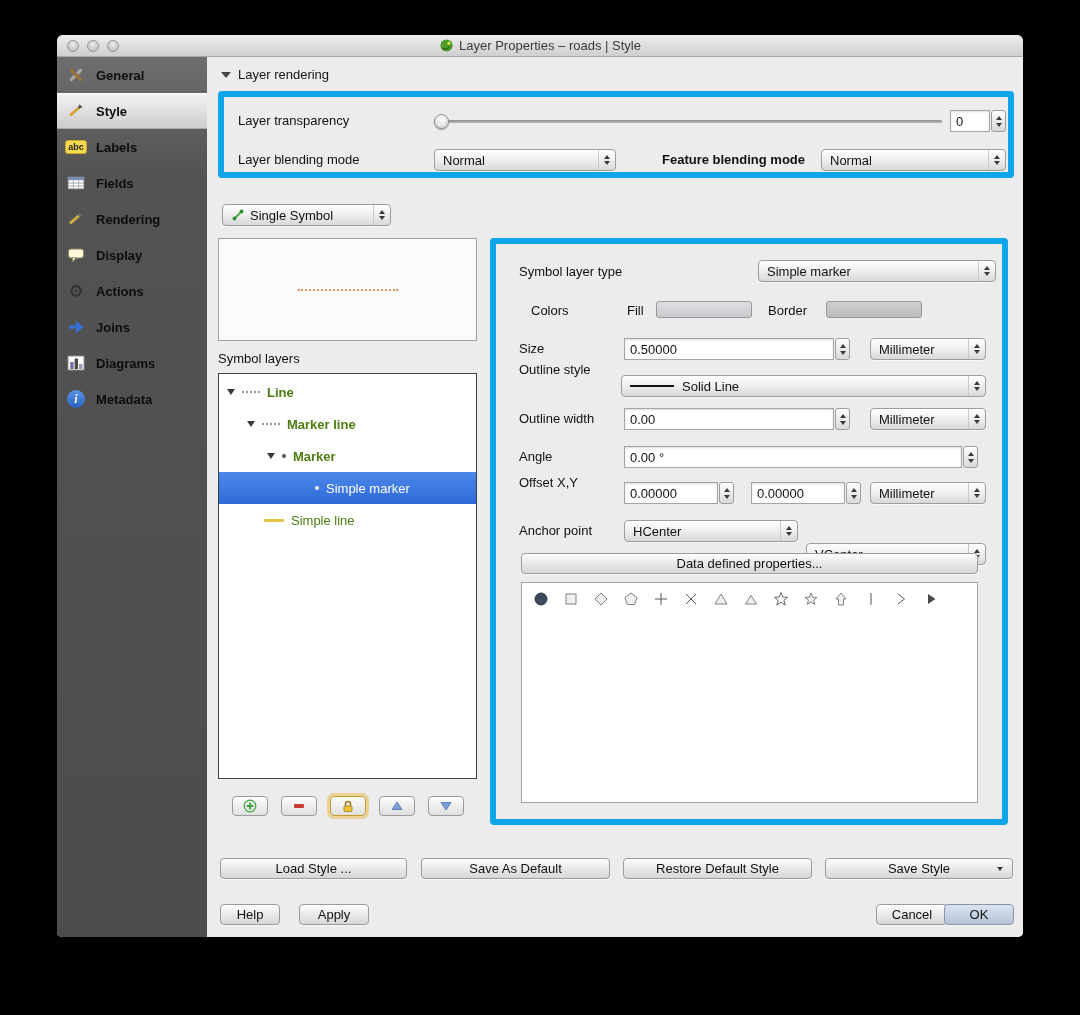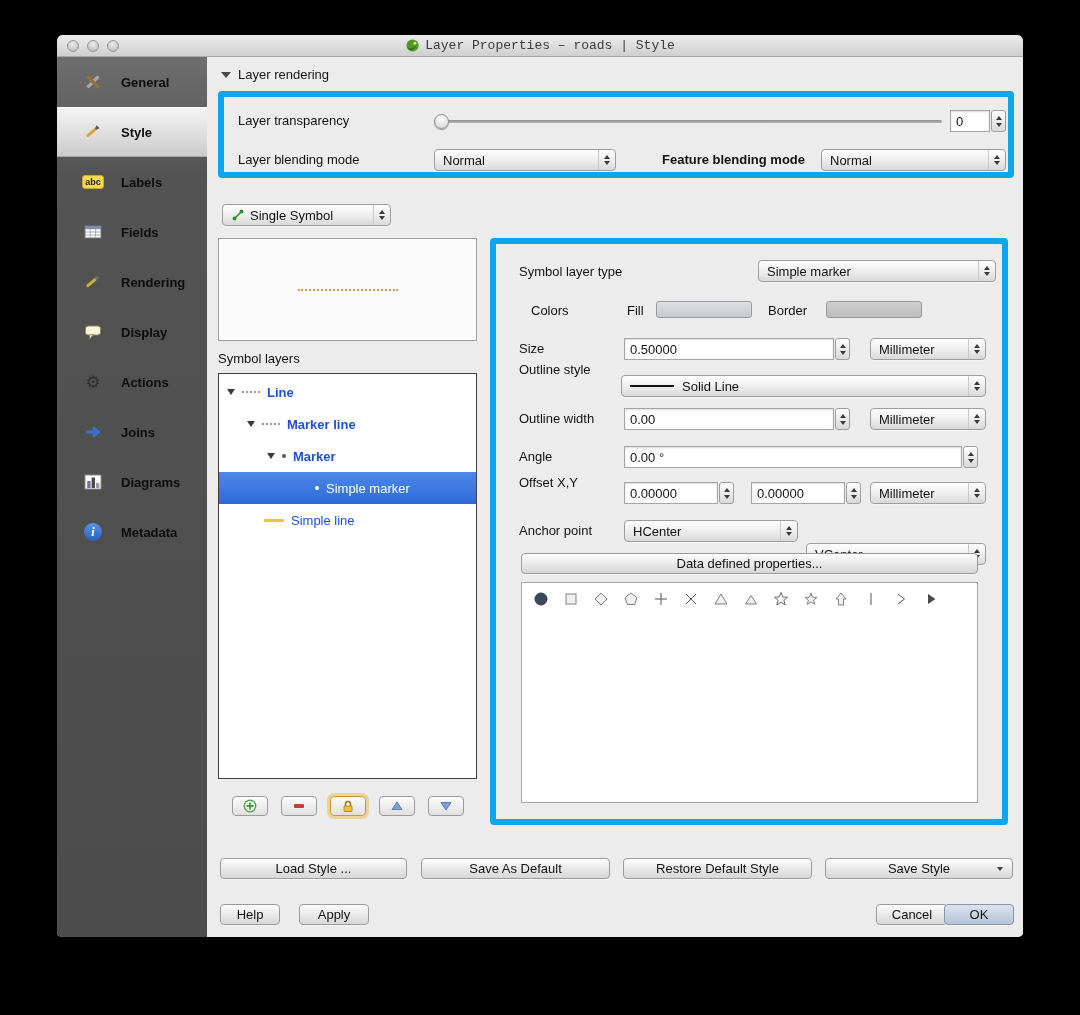--- a/index.html
+++ b/index.html
@@ -6,30 +6,30 @@
   html,body { width:1080px; height:1015px; background:#000; font-family:"Liberation Sans","DejaVu Sans",sans-serif; }
   .abs { position:absolute; }
 
   .window { position:absolute; left:57px; top:35px; width:966px; height:902px;
             background:#ececec; border-radius:6px 6px 5px 5px; overflow:hidden;
             box-shadow:0 12px 40px rgba(0,0,0,.65); }
 
   
   .titlebar { position:absolute; left:0; top:0; right:0; height:22px;
               background:linear-gradient(#ececec,#cfcfcf); border-bottom:1px solid #a8a8a8;
-              display:flex; align-items:center; justify-content:center;font-family:Liberation Mono, monospace; }
+              display:flex; align-items:center; justify-content:center; }
   .lights { position:absolute; left:10px; top:5px; display:flex; gap:8px; }
   .light { width:12px; height:12px; border-radius:50%;
            background:radial-gradient(circle at 50% 32%,#ececec,#b5b5b5); border:1px solid #979797; }
   .title { font-size:13px; color:#3a3a3a; display:flex; align-items:center; gap:5px; }
 
   
   .sidebar { position:absolute; left:0; top:22px; width:150px; bottom:0;
              background:linear-gradient(#6e6e6e,#535353 120px,#4c4c4c); }
-  .side-item { height:50px; display:flex; align-items:center; padding-left:24px; gap:16px; }
+  .side-item { height:36px; display:flex; align-items:center; padding-left:7px; gap:8px; }
   .side-item.sel { background:linear-gradient(#f5f5f5,#cbcbcb); box-shadow:inset 0 -1px 0 #aaa, inset 0 1px 0 #fff; }
   .side-label { font-size:13px; font-weight:bold; color:#0d0d0d; }
   .icon22 { width:24px; height:22px; display:flex; align-items:center; justify-content:center; flex:0 0 24px; }
   .abc-ic { background:#f7da4e; border:1px solid #c9a82c; border-radius:3px; font-size:9px;
             font-weight:bold; color:#222; padding:0 2px; line-height:12px; }
   .meta-ic { width:18px; height:18px; border-radius:50%; background:linear-gradient(#5a94e8,#2a5fc0);
              color:#fff; font-family:"Liberation Serif",serif; font-style:italic; font-weight:bold;
              font-size:12px; display:flex; align-items:center; justify-content:center; }
   .gear-ic { font-size:17px; color:#2f2f2f; line-height:1; }
 
@@ -75,21 +75,21 @@
                   border:1px solid #8e8e8e; box-shadow:0 1px 1px rgba(0,0,0,.35); }
 
   .swatch { width:96px; height:17px; border:1px solid #989898; border-radius:3px; }
   .swatch.fill { background:linear-gradient(#dddfe2,#c8cacd); }
   .swatch.bord { background:linear-gradient(#cecece,#bcbcbc); }
 
   .preview { background:#fbfbfb; border:1px solid #9f9f9f; display:flex; align-items:center; justify-content:center; }
   .dashline { width:100px; border-top:2px dotted #cf9b50; }
 
   .tree { background:#fff; border:1px solid #3e3e3e; }
-  .trow { height:32px; display:flex; align-items:center; gap:7px; font-size:13px; color:#1d4ed8; }
+  .trow { height:32px; display:flex; align-items:center; gap:7px; font-size:13px; color:#4d7c0f; }
   .trow.sel { background:linear-gradient(#4c88e8,#2e6ad8); color:#fff; }
   .tdisc { width:0; height:0; border-left:4px solid transparent; border-right:4px solid transparent;
            border-top:6px solid #3a3a3a; flex:0 0 auto; }
   .dotline { width:18px; border-top:2px dotted #9a9a9a; flex:0 0 auto; }
   .yline  { width:20px; border-top:3px solid #e7c34a; flex:0 0 auto; }
   .mdot { width:4px; height:4px; border-radius:50%; background:#555; flex:0 0 auto; }
   .trow.sel .mdot { background:#fff; }
   .bold { font-weight:bold; }
 
   .sbtn { position:absolute; width:36px; height:20px; border:1px solid #9b9b9b; border-radius:4px;

